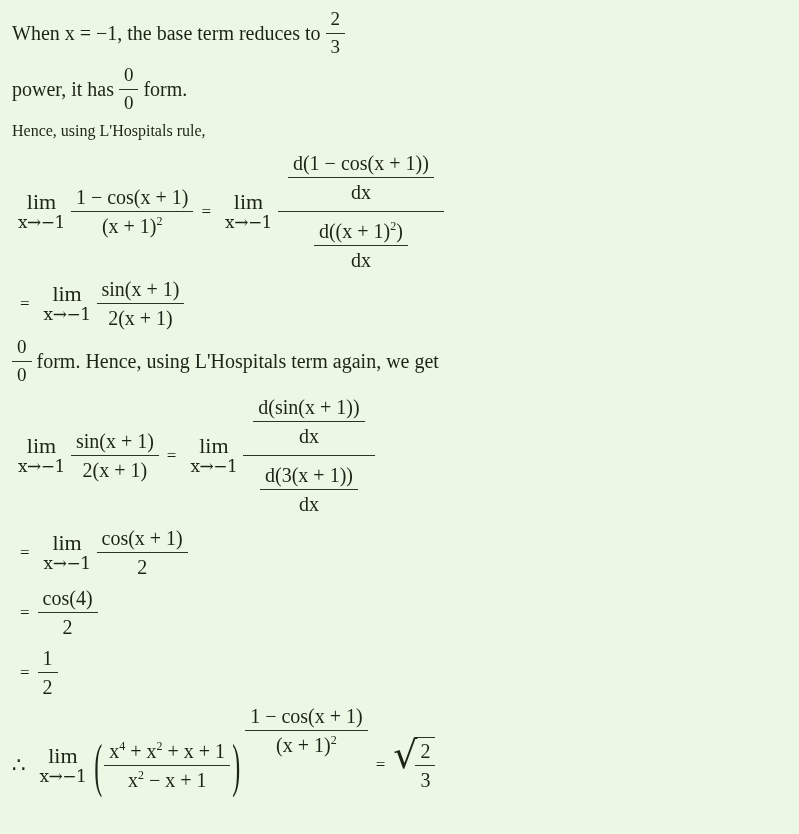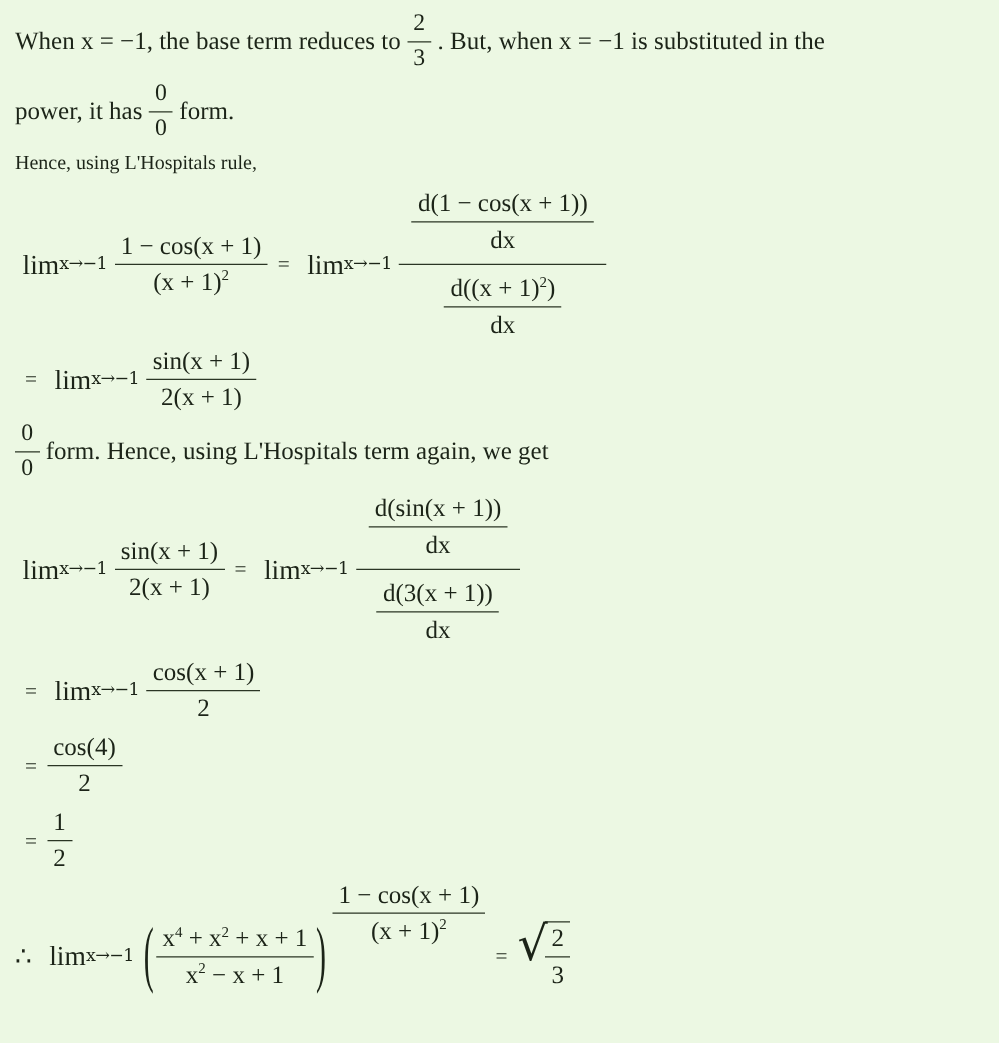--- a/index.html
+++ b/index.html
@@ -27,23 +27,23 @@
   .frac > .num { padding: 0 5px 1px 5px; border-bottom: 1.4px solid #2a3524; line-height: 1.3; white-space: pre; }
   .frac > .den { padding: 1px 5px 0 5px; line-height: 1.3; white-space: pre; }
   .frac > .num.overline { border-top: 1.6px solid #2a3524; }
 
   
   .frac-outer { display: inline-flex; flex-direction: column; align-items: center; justify-content: space-between; }
   .frac-outer > .onum { border-bottom: 1.4px solid #2a3524; padding: 1px 10px 6px 10px; }
   .frac-outer > .oden { padding: 6px 10px 1px 10px; }
 
   
-  .lim { display: inline-flex; flex-direction: row; align-items: center; margin: 0 6px; }
+  .lim { display: inline-flex; flex-direction: column; align-items: center; margin: 0 6px; }
   .lim-word { font-size: 22px; line-height: 1.05; }
-  .lim-sub { font-size: 14px; line-height: 1.15; font-family: "DejaVu Serif", serif; letter-spacing: -0.5px; }
+  .lim-sub { font-size: 17px; line-height: 1.15; font-family: "DejaVu Serif", serif; letter-spacing: -0.5px; }
 
   .eq-sign { font-size: 17px; margin: 0 8px; }
   sup.s { font-size: 0.6em; line-height: 0; }
 
   .inline-frac { font-size: 19px; }
 
   
   .therefore { font-size: 21px; margin-right: 8px; font-family: "DejaVu Sans", "DejaVu Serif", serif; }
   .paren { display: inline-block; font-size: 24px; line-height: 1; transform: scaleY(2.45); margin: 0 2px; }
   .exp { position: relative; top: -35px; margin-left: 3px; }
@@ -62,21 +62,20 @@
 <body>
 
 <div class="page">
 
   <div class="text-row">
     <span>When x = −1, the base term reduces to</span>
     <span class="frac inline-frac">
       <span class="num">2</span>
       <span class="den">3</span>
     </span>
-    <span>. But, when x = −1 is substituted in the</span>
   </div>
 
   <div class="text-row">
     <span>power, it has</span>
     <span class="frac inline-frac">
       <span class="num">0</span>
       <span class="den">0</span>
     </span>
     <span>form.</span>
   </div>

